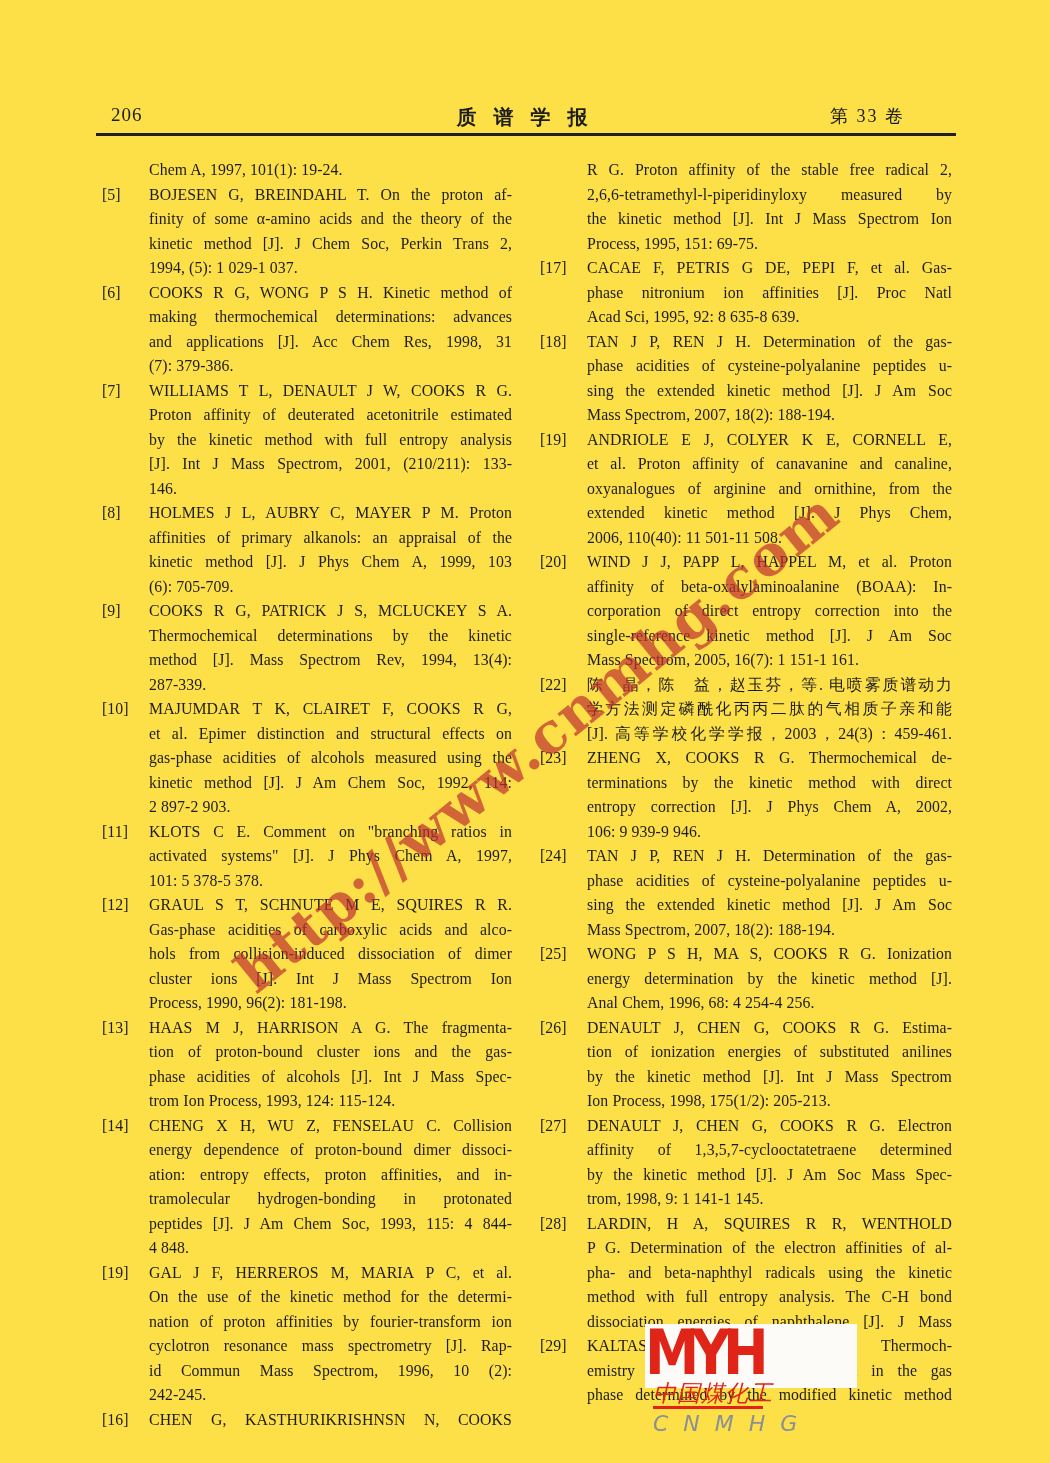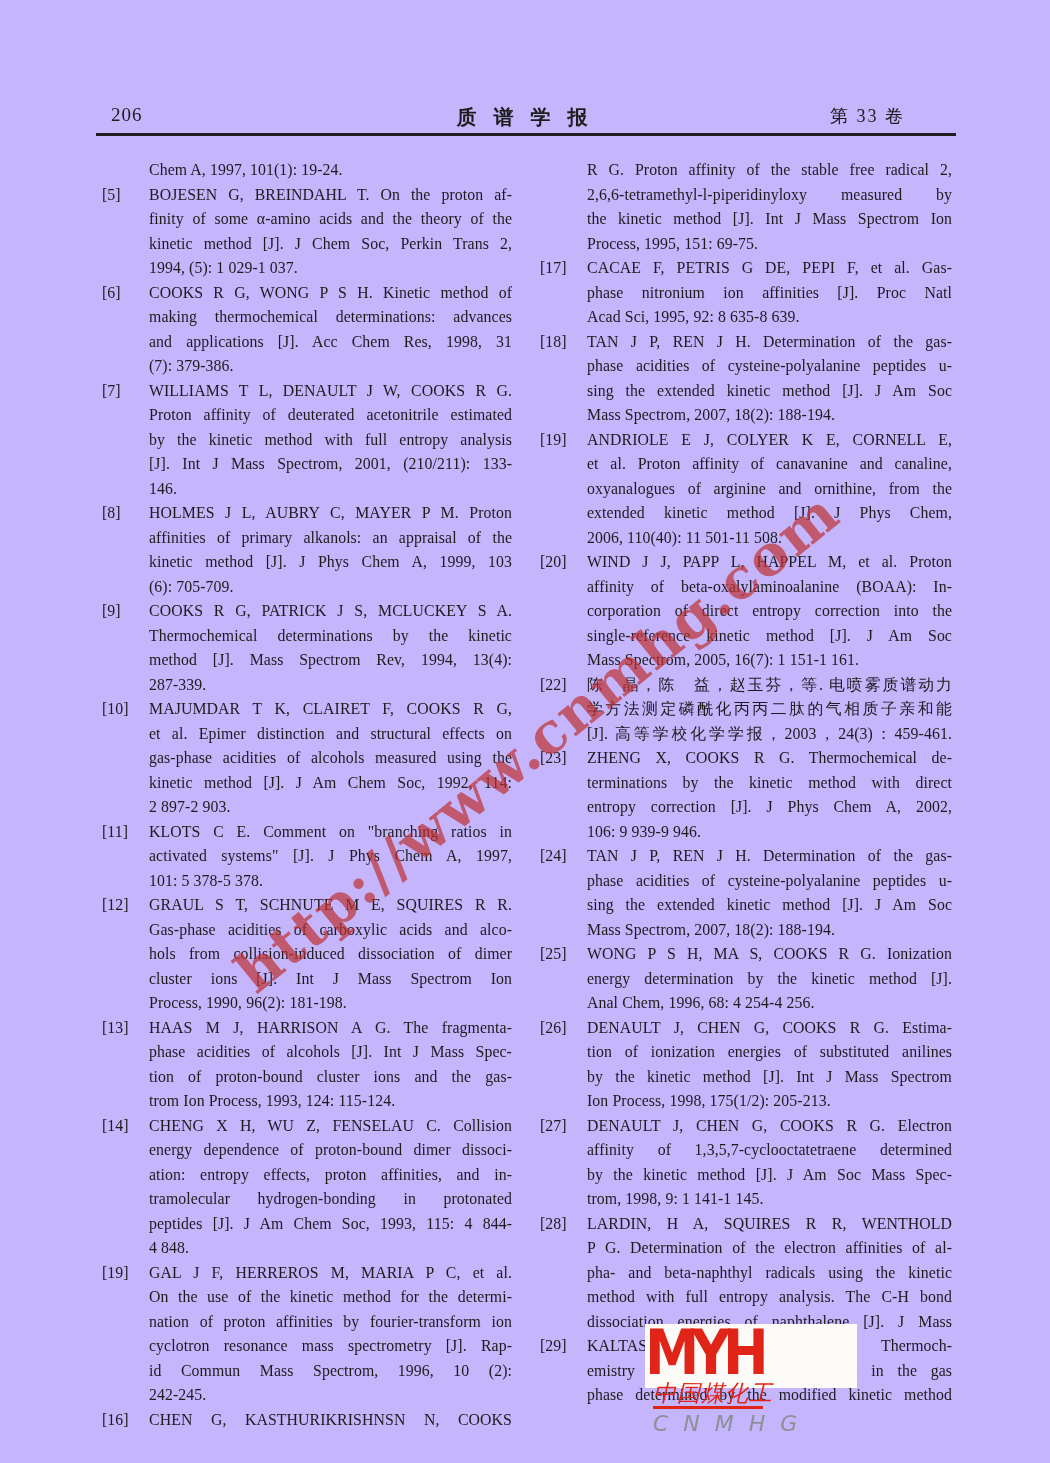--- a/index.html
+++ b/index.html
@@ -1,19 +1,19 @@
 <!DOCTYPE html>
 <html><head>
 <meta charset="utf-8">
 <style>
   html,body{margin:0;padding:0;}
   body{background:#dddddd;}
   .page{
     position:relative; width:1050px; height:1463px; margin:0 auto;
-    background:#c4b5fd; overflow:hidden;
+    background:#fde047; overflow:hidden;
     font-family:"Liberation Serif", serif; color:#1c1c1c;
   }
   
   .hdr{position:absolute; top:104px; left:0; width:100%; height:26px;}
   .hdr .pageno{position:absolute; left:111px; top:0; font-size:19px; letter-spacing:1px;}
   .hdr .jtitle{position:absolute; left:0; width:100%; text-align:center; top:0;
     font-size:20px; letter-spacing:6px; font-weight:bold;}
   .hdr .vol{position:absolute; right:145px; top:0; font-size:18px; letter-spacing:2px;}
   .hrule{position:absolute; top:133px; left:96px; width:860px; height:3px; background:#1f1f1f;}
 
@@ -122,22 +122,22 @@
       </div>
       <div class="ref">
         <div class="line just"><span class="refnum">[12]</span>GRAUL S T, SCHNUTE M E, SQUIRES R R.</div>
         <div class="line just">Gas-phase acidities of carboxylic acids and alco-</div>
         <div class="line just">hols from collision-induced dissociation of dimer</div>
         <div class="line just">cluster ions [J]. Int J Mass Spectrom Ion</div>
         <div class="line">Process, 1990, 96(2): 181-198.</div>
       </div>
       <div class="ref">
         <div class="line just"><span class="refnum">[13]</span>HAAS M J, HARRISON A G. The fragmenta-</div>
+        <div class="line just">tion of proton-bound cluster ions and the gas-</div>
         <div class="line just">phase acidities of alcohols [J]. Int J Mass Spec-</div>
-        <div class="line just">tion of proton-bound cluster ions and the gas-</div>
         <div class="line">trom Ion Process, 1993, 124: 115-124.</div>
       </div>
       <div class="ref">
         <div class="line just"><span class="refnum">[14]</span>CHENG X H, WU Z, FENSELAU C. Collision</div>
         <div class="line just">energy dependence of proton-bound dimer dissoci-</div>
         <div class="line just">ation: entropy effects, proton affinities, and in-</div>
         <div class="line just">tramolecular hydrogen-bonding in protonated</div>
         <div class="line just">peptides [J]. J Am Chem Soc, 1993, 115: 4 844-</div>
         <div class="line">4 848.</div>
       </div>

